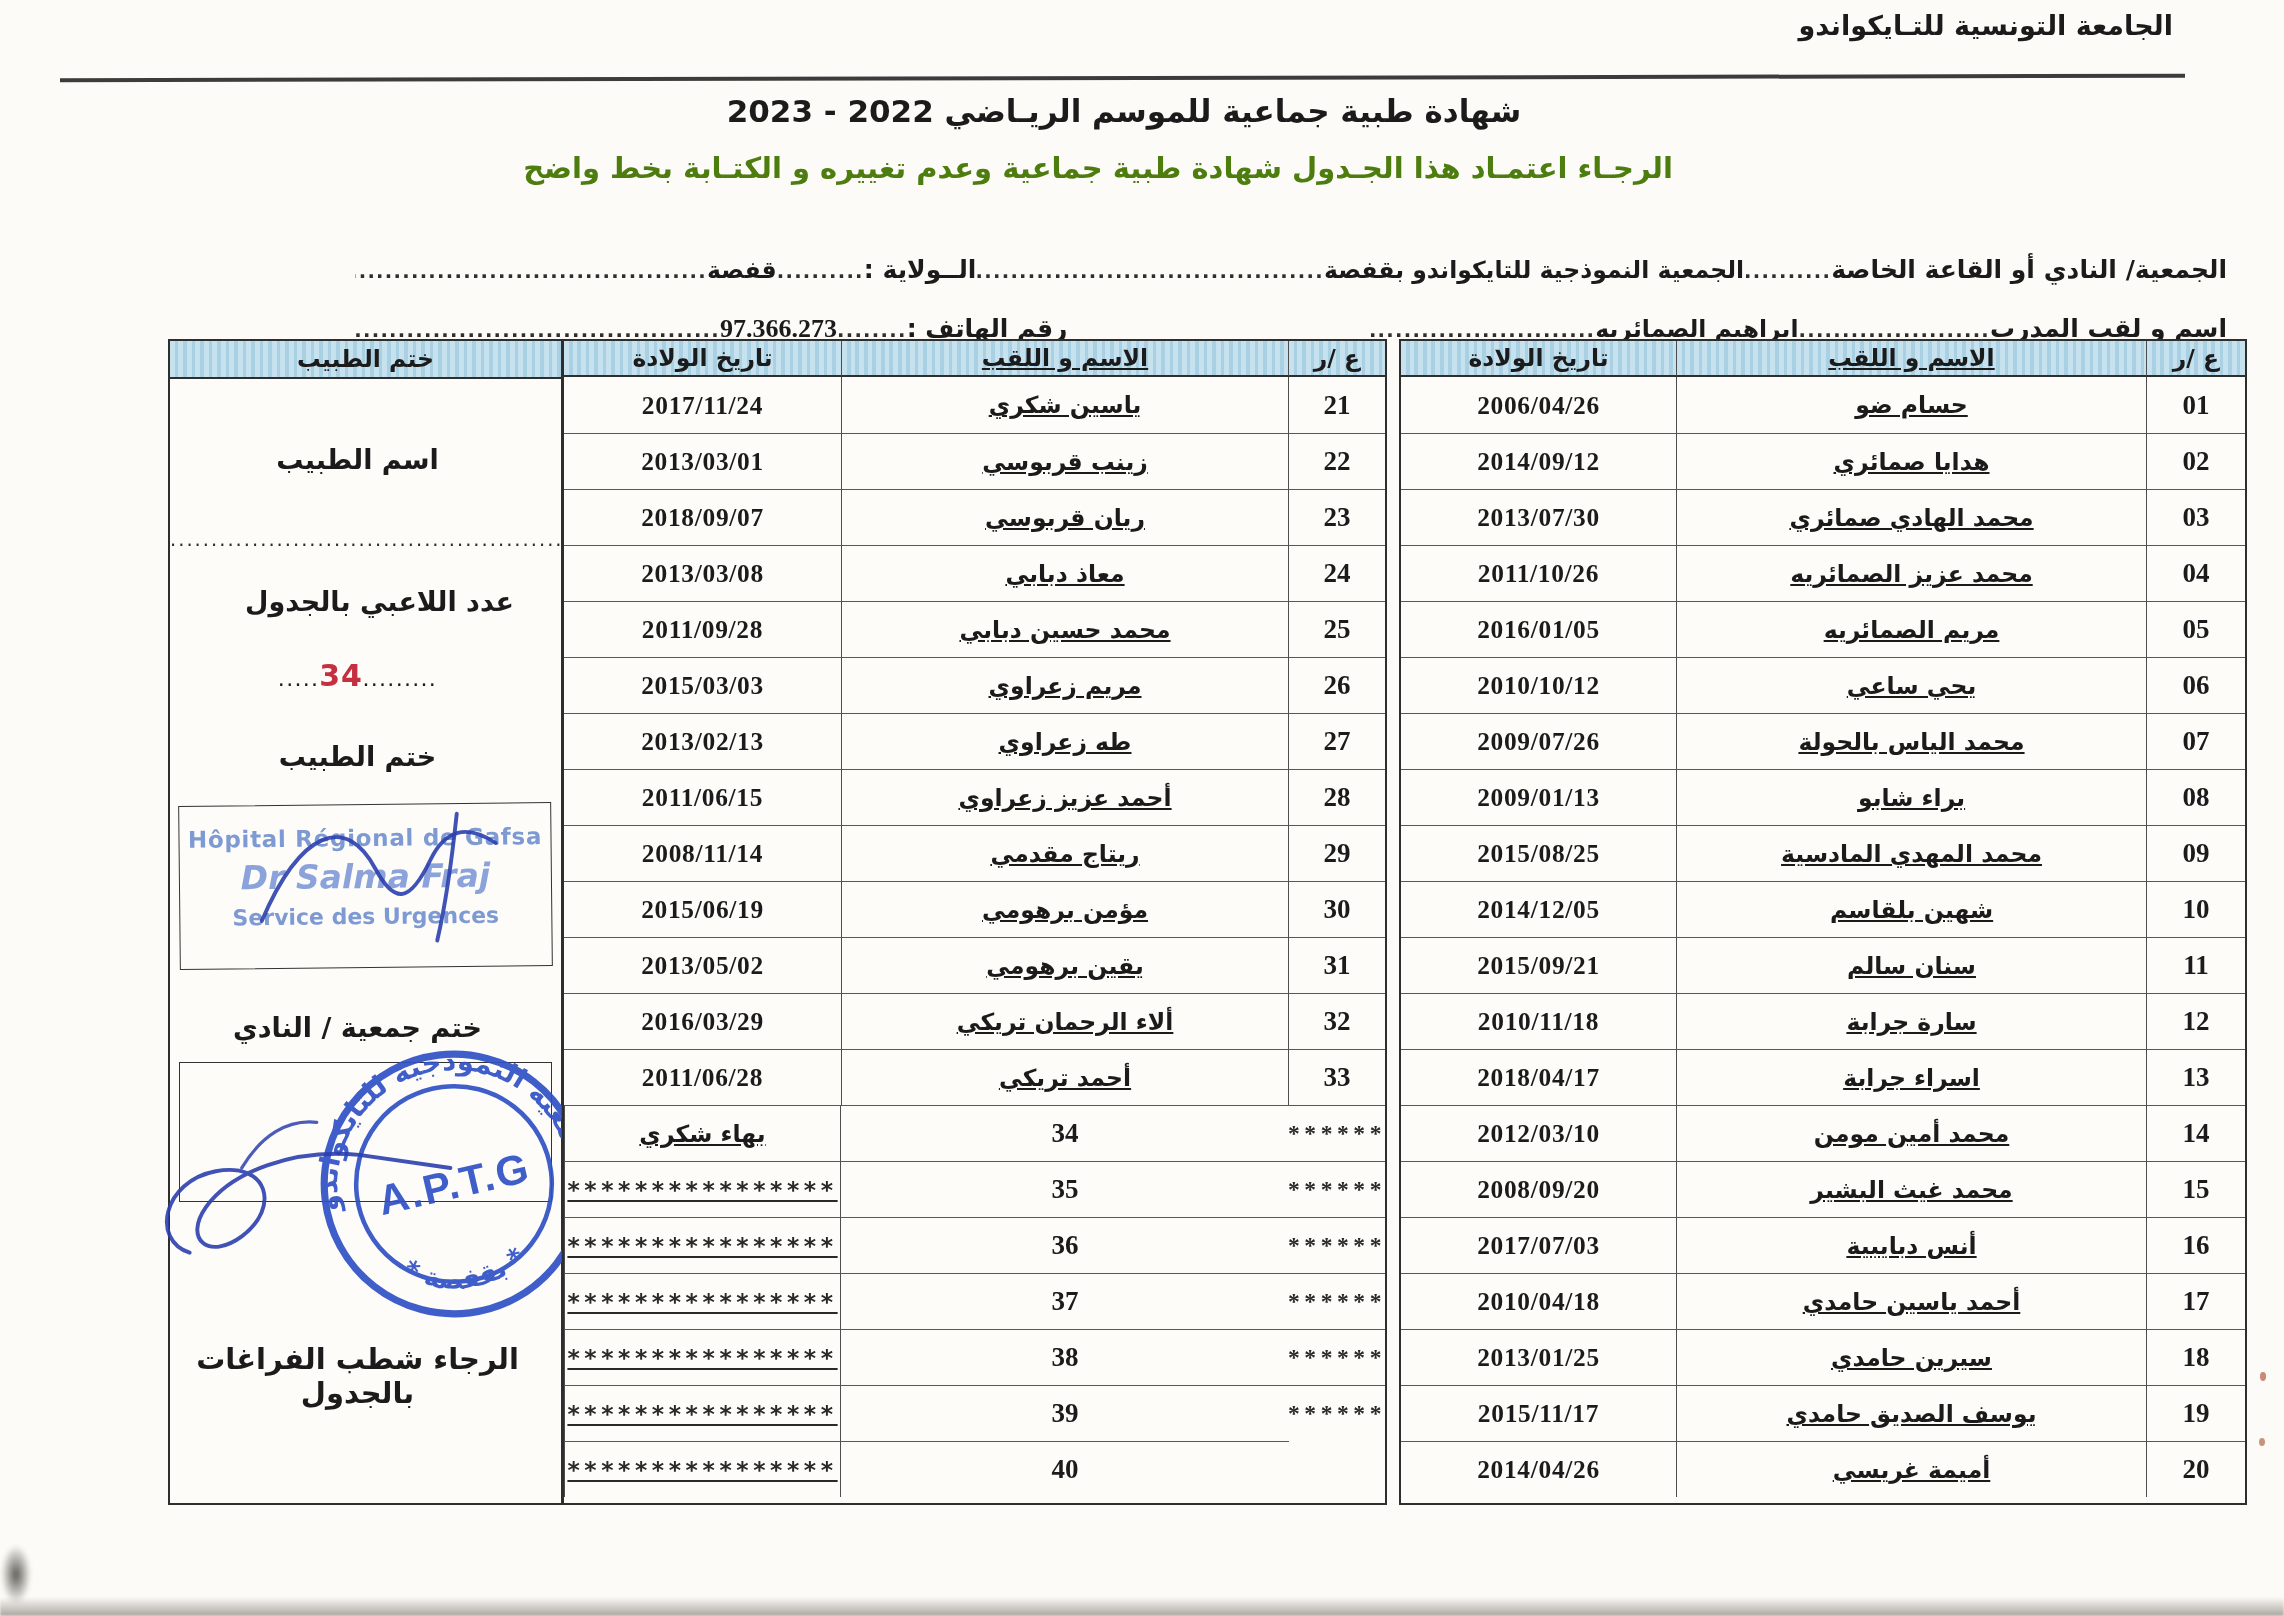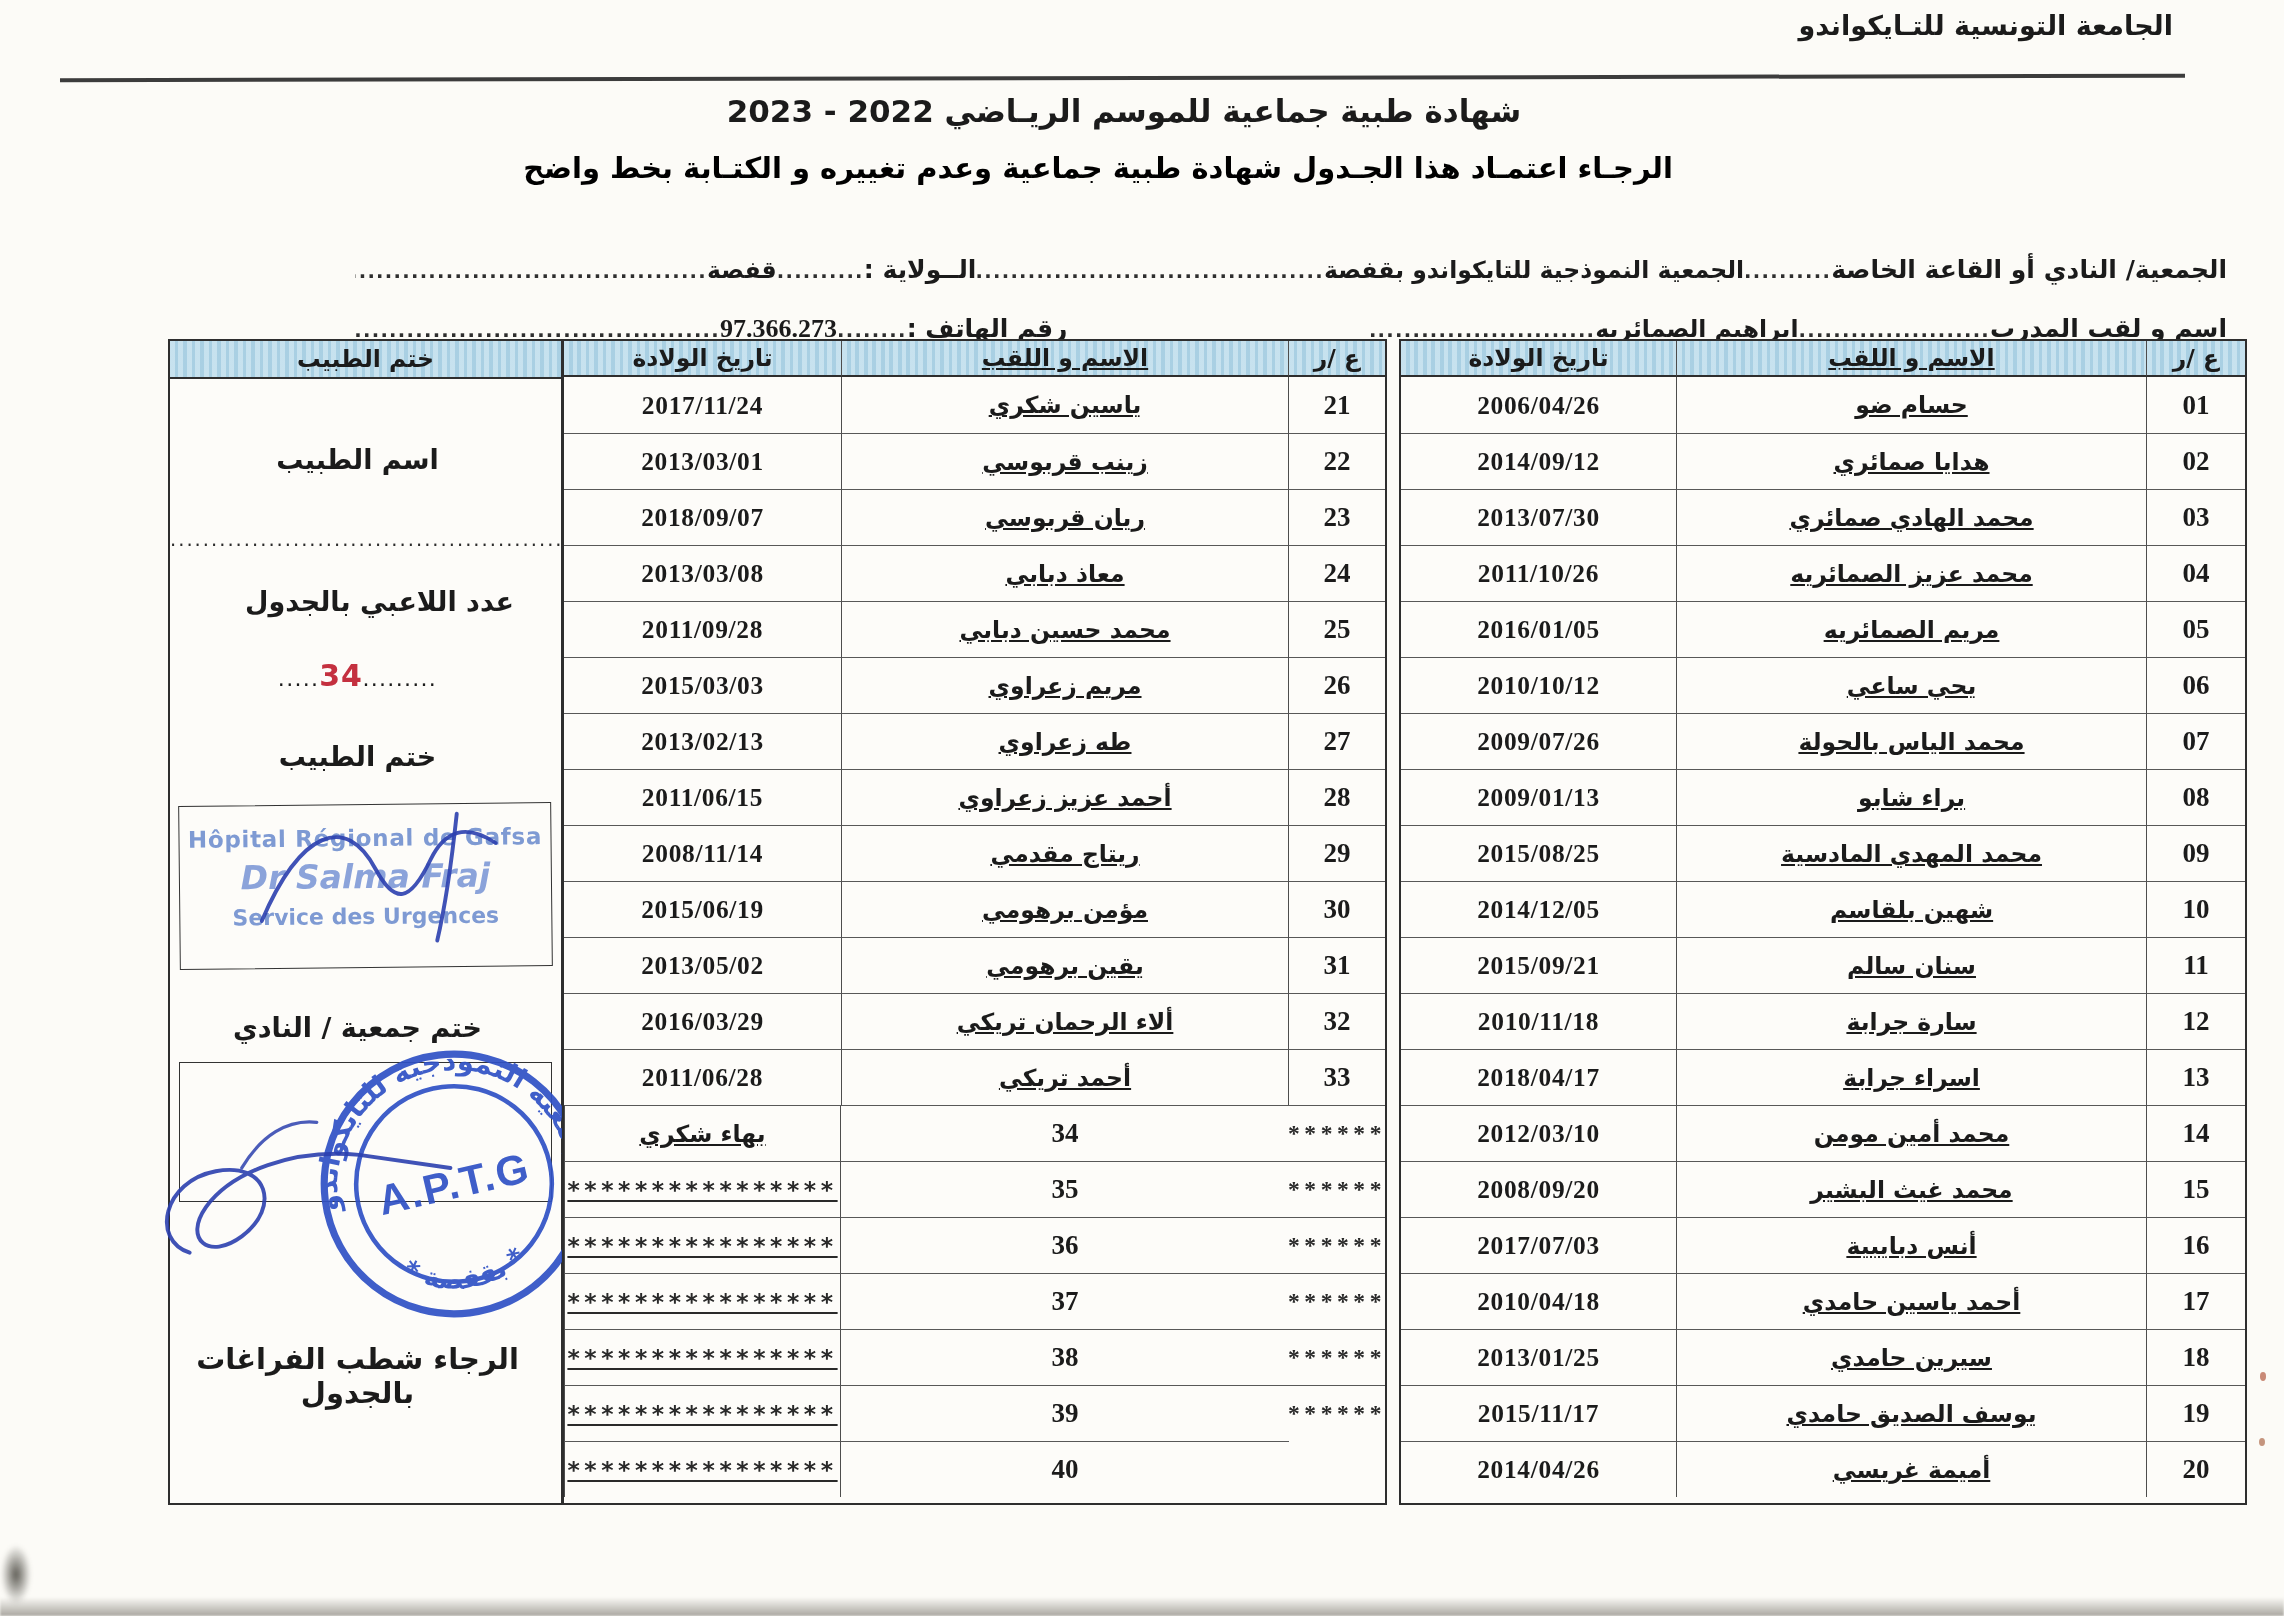--- a/index.html
+++ b/index.html
@@ -7,21 +7,21 @@
         font-family:"DejaVu Sans",sans-serif;color:#1b1b1b;}
   .ar{direction:rtl;unicode-bidi:embed;}
   .abs{position:absolute;}
   .ctr{text-align:center;}
   .b{font-weight:bold;}
 
   
   .org{top:10.4px;right:111px;font-size:27px;font-weight:bold;}
   .rule{top:76px;left:60px;right:99px;height:3.9px;background:#3c3c3c;transform:rotate(-0.12deg);}
   .doc-title{top:93px;left:391px;width:1466px;font-size:31px;font-weight:bold;letter-spacing:0.7px;}
-  .warning{top:151px;left:339px;width:1518px;font-size:29px;font-weight:bold;color:#000000;}
+  .warning{top:151px;left:339px;width:1518px;font-size:29px;font-weight:bold;color:#4d7c0f;}
 
   
   .frm{left:355px;right:57px;display:flex;direction:rtl;align-items:baseline;
        font-size:25px;font-weight:bold;white-space:nowrap;}
   .frm .dots{overflow:hidden;color:#2e2e2e;font-size:19.5px;letter-spacing:1.3px;flex:0 0 auto;}
   .frm .grow{flex:1 1 auto;}
   .frm .val{font-size:23.5px;margin-top:36px;}
   .latin{direction:ltr;unicode-bidi:embed;font-family:"Liberation Serif","DejaVu Serif",serif;font-size:26px;}
 
   

